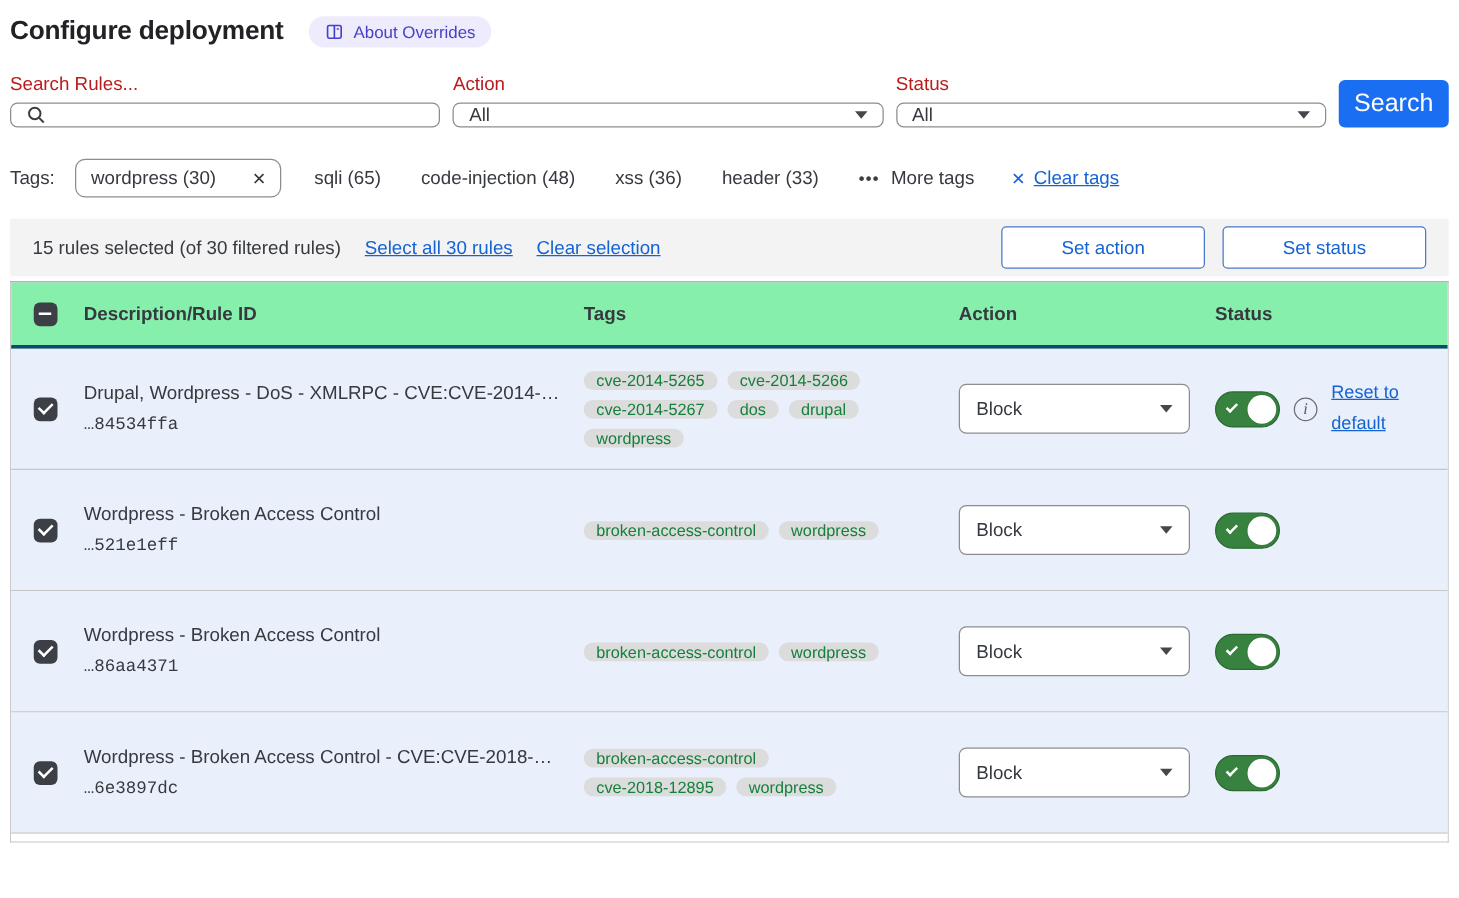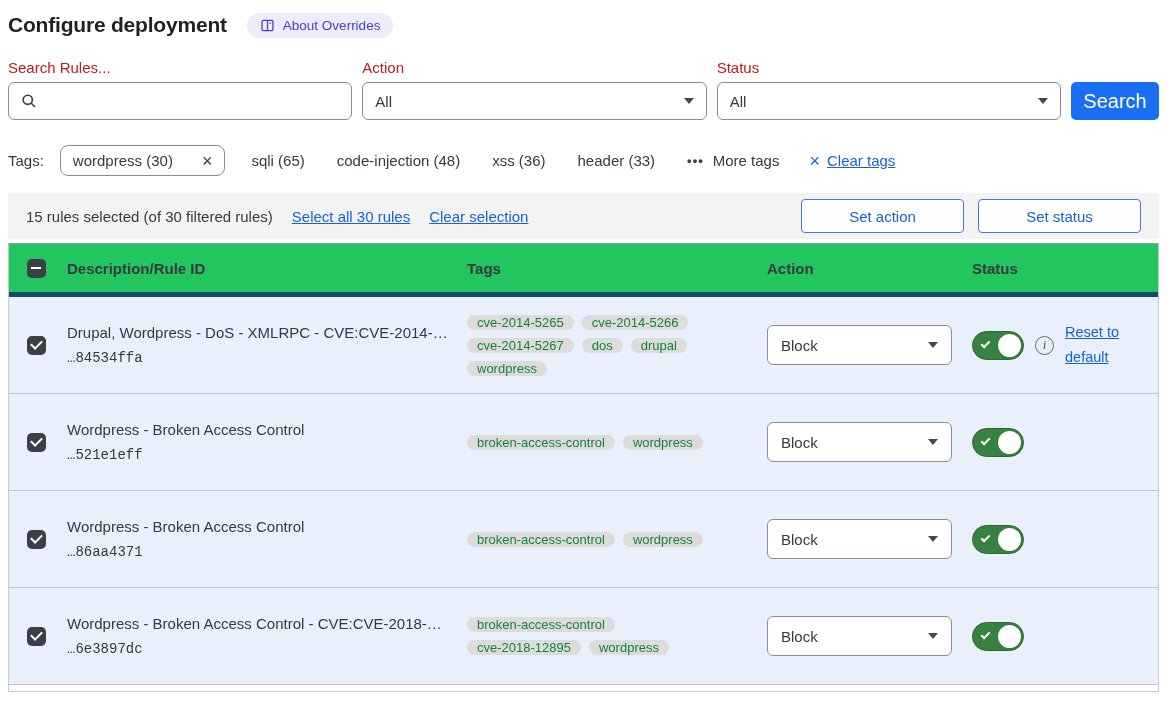--- a/index.html
+++ b/index.html
@@ -17,21 +17,21 @@
     display:inline-flex; align-items:center; gap:8px;
     background:var(--badge-bg,#edebfc); color:var(--badge-text,#4740c8);
     border-radius:14px; padding:5px 13px; font-size:13.5px; cursor:pointer;
   }
 
   
   .filters { display:flex; gap:10px; align-items:flex-end; margin-top:19px; }
   .fgroup { flex:1; }
   .fgroup label { display:block; margin-bottom:6px; font-size:15px; color:#b91c1c; }
   .control {
-    height:38px; border:1px solid #8d8d8d; border-radius:6px; background:#fff;
+    height:20px; border:1px solid #8d8d8d; border-radius:6px; background:#fff;
     display:flex; align-items:center; padding:0 12px; width:100%;
   }
   .search-box input {
     border:none; outline:none; flex:1; font-size:15px; margin-left:9px;
     font-family:"Liberation Sans", sans-serif; background:transparent; min-width:0;
   }
   .select { justify-content:space-between; cursor:pointer; }
   .caret {
     width:0; height:0; border-left:5px solid transparent; border-right:5px solid transparent;
     border-top:6px solid #44474b; flex:none;
@@ -75,21 +75,21 @@
   }
 
   
   .rules-table {
     margin-top:4px; border:1px solid #c9c9c9; border-top-color:#9a9a9a; background:#fff;
   }
   .trow {
     display:grid; grid-template-columns:40px 400px 300px 205px 1fr;
     align-items:center; padding-left:18px;
   }
-  .thead { height:53px; font-weight:700; border-bottom:5px solid #0c4a6e; background:#22c55e; }
+  .thead { height:53px; font-weight:700; border-bottom:3px solid #0c4a6e; background:#86efac; }
   .row { background:var(--row-bg,#e9f0fb); border-bottom:1px solid #c6c6c6; min-height:97px; padding-top:15px; padding-bottom:15px; }
 
   .cb {
     width:19px; height:19px; border-radius:5px; background:#3c4046; position:relative;
     cursor:pointer; display:inline-block;
   }
   .cb.checked::after {
     content:""; position:absolute; left:4px; top:4px; width:9px; height:5px;
     border-left:2px solid #fff; border-bottom:2px solid #fff; transform:rotate(-45deg);
   }

